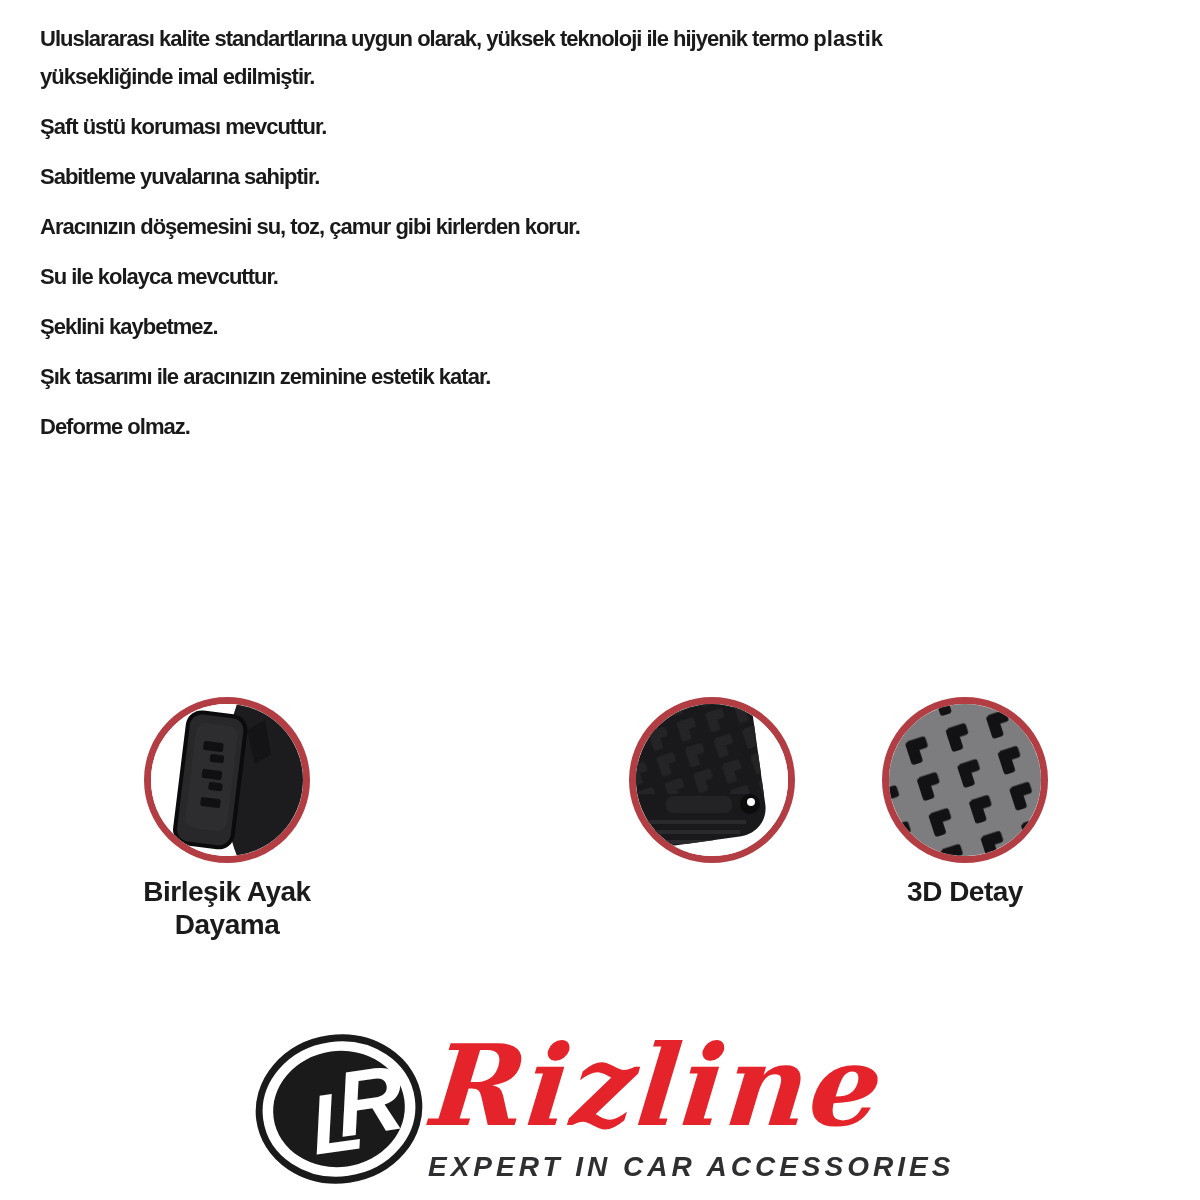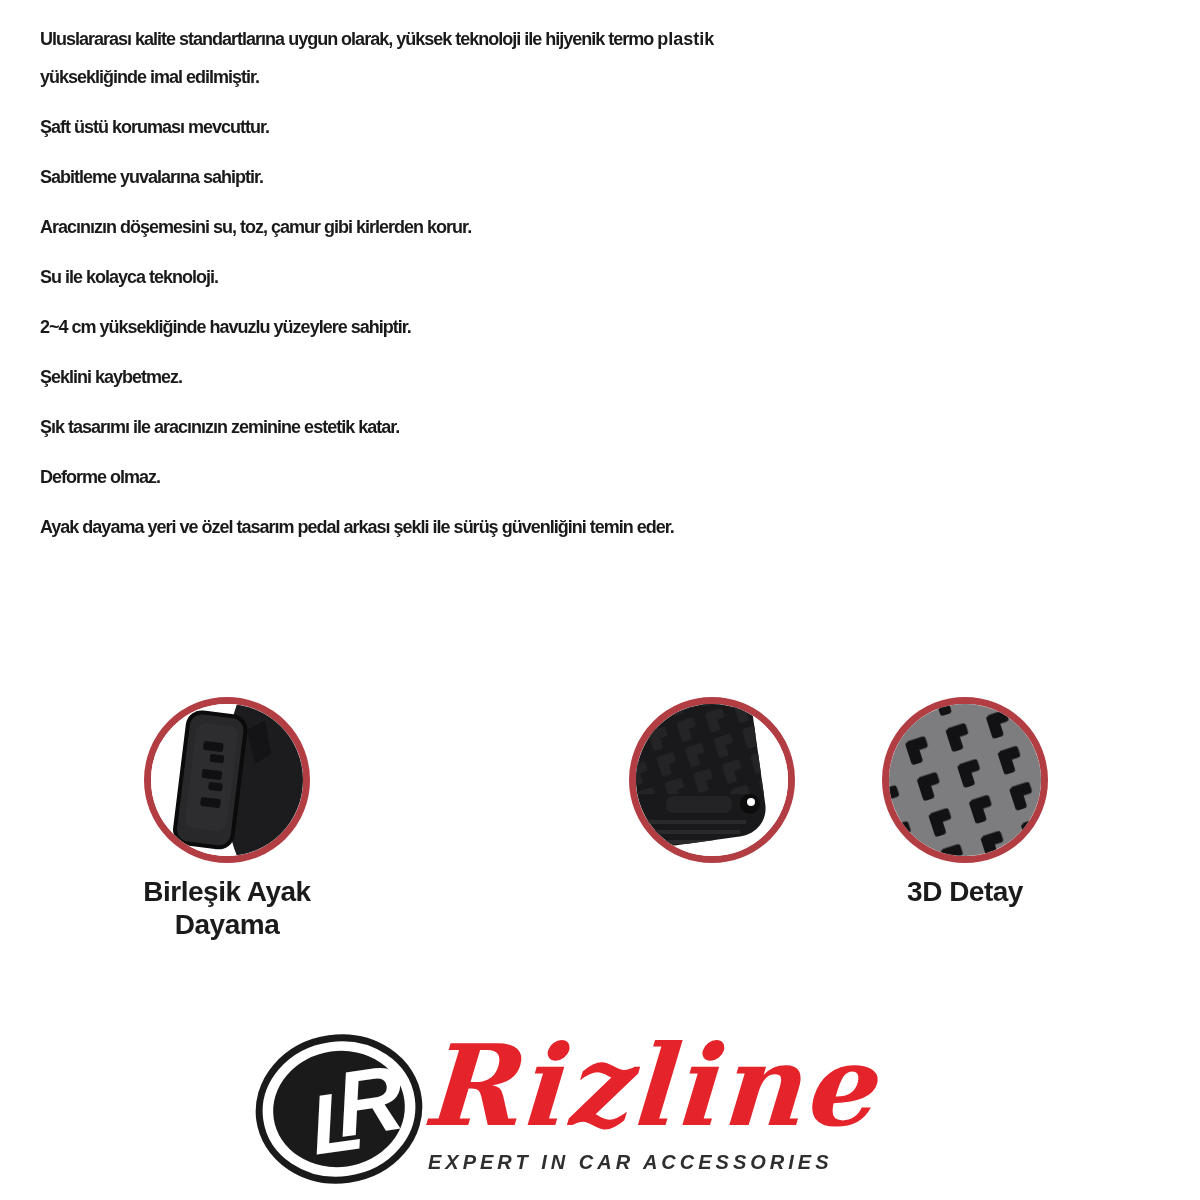--- a/index.html
+++ b/index.html
@@ -4,21 +4,21 @@
 <style>
   html,body{margin:0;padding:0;background:#ffffff;}
   .page{
     position:relative;width:1200px;height:1200px;background:#ffffff;
     overflow:hidden;font-family:"Liberation Sans",sans-serif;color:#191919;
   }
   
   .features{position:absolute;left:40px;top:20px;right:30px;}
   .feature{
     margin:0 0 12px 0;
-    font-weight:700;font-size:18px;line-height:38px;
+    font-weight:700;font-size:22px;line-height:38px;
     letter-spacing:-1px;color:#1a1a1a;
   }
   .feature .em{letter-spacing:0;font-weight:700;}
   
   .cards{position:absolute;top:697px;left:0;width:1200px;height:300px;}
   .card{position:absolute;width:230px;text-align:center;}
   .card-1{left:112px;} .card-2{left:355px;} .card-3{left:597px;} .card-4{left:850px;}
   .circle{
     width:152px;height:152px;border-radius:50%;
     border:7px solid #b23e44;margin:0 auto;overflow:hidden;background:#fff;
@@ -32,40 +32,38 @@
   .brand{position:absolute;left:0;top:1025px;width:1200px;height:175px;}
   .brand-mark{position:absolute;left:253px;top:8px;width:172px;height:152px;}
   .brand-name{
     position:absolute;left:425px;top:-14px;width:560px;
     font-family:"DejaVu Serif",serif;font-style:italic;font-weight:bold;
     font-size:112px;line-height:150px;letter-spacing:2px;color:#e4232a;
     transform:skewX(-6deg);transform-origin:left bottom;white-space:nowrap;
   }
   .brand-tagline{
     position:absolute;left:428px;top:126px;width:540px;
-    font-weight:700;font-style:italic;font-size:20px;letter-spacing:4px;
+    font-weight:700;font-style:italic;font-size:28px;letter-spacing:4px;
     color:#2f2f31;white-space:nowrap;
   }
 </style>
 </head>
 <body>
 
 <div class="page">
 
   <div class="features">
     <p class="feature"><span>Uluslararası kalite standartlarına uygun olarak, yüksek teknoloji ile hijyenik termo </span><span class="em">plastik</span><br><span>yüksekliğinde imal edilmiştir.</span></p>
     <p class="feature">Şaft üstü koruması mevcuttur.</p>
     <p class="feature">Sabitleme yuvalarına sahiptir.</p>
     <p class="feature">Aracınızın döşemesini su, toz, çamur gibi kirlerden korur.</p>
-    <p class="feature">Su ile kolayca teknoloji.</p>
-    <p class="feature">2~4 cm yüksekliğinde havuzlu yüzeylere sahiptir.</p>
+    <p class="feature">Su ile kolayca mevcuttur.</p>
     <p class="feature">Şeklini kaybetmez.</p>
     <p class="feature">Şık tasarımı ile aracınızın zeminine estetik katar.</p>
     <p class="feature">Deforme olmaz.</p>
-    <p class="feature">Ayak dayama yeri ve özel tasarım pedal arkası şekli ile sürüş güvenliğini temin eder.</p>
   </div>
 
   <div class="cards">
 
     <div class="card card-1">
       <div class="circle">
         <svg viewBox="0 0 152 152">
           <rect width="152" height="152" fill="#ffffff"></rect>
           <path d="M86,0 H152 V118 L104,152 H86 C70,112 68,52 86,0 Z" fill="#1c1c1e"></path>
           <path d="M96,26 l18,-10 6,34 -16,10 Z" fill="#141416"></path>

